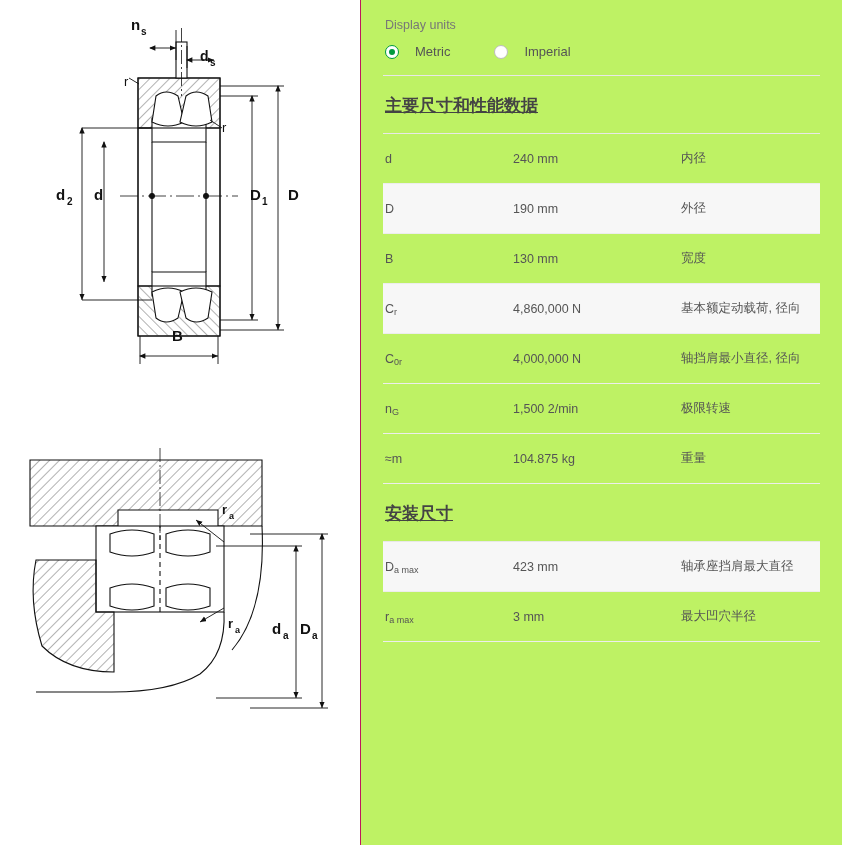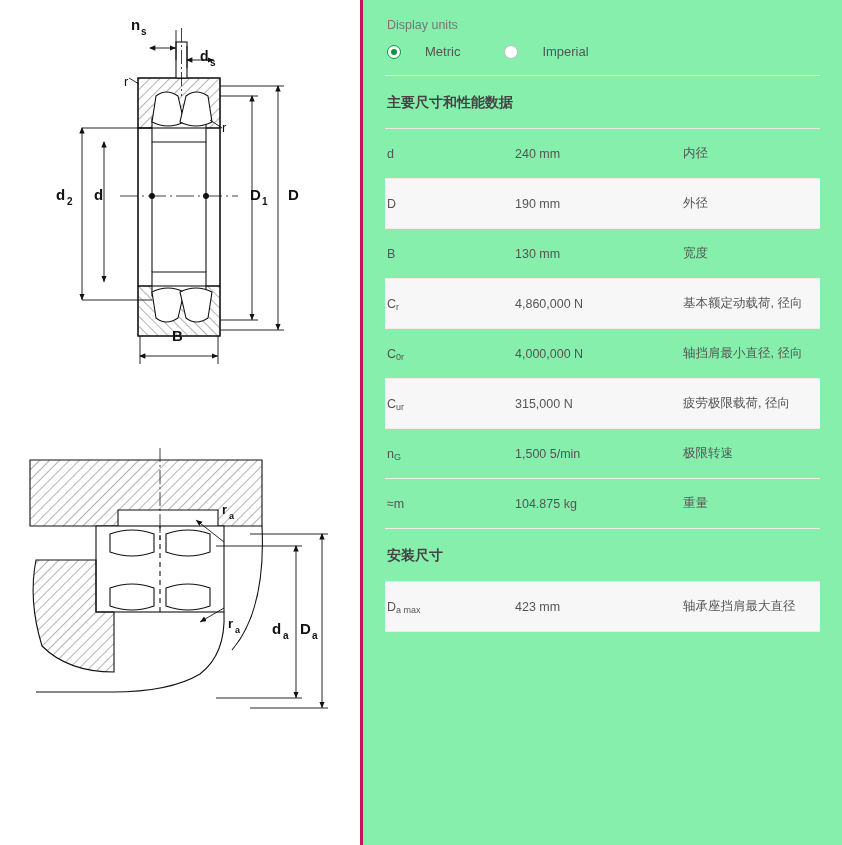--- a/index.html
+++ b/index.html
@@ -37,43 +37,43 @@
     position: absolute;
     left: 0;
     top: 430px;
     width: 360px;
     height: 290px;
   }
   svg { display: block; }
   
   .panel {
     flex: 1 1 auto;
-    border-left: 3px solid #be185d;
+    border-left: 1px solid #be185d;
     padding: 0;
-    background: #86efac;
+    background: #bef264;
   }
   .panel-inner {
     padding: 18px 22px 0 22px;
   }
   .units-label {
     font-size: 12.5px;
     color: #777777;
     margin: 0 0 12px 2px;
   }
   .radio-row {
     display: flex;
     align-items: center;
     gap: 44px;
     padding: 0 0 16px 2px;
     border-bottom: 1px solid #e8e8e8;
   }
   .radio-opt {
     display: flex;
     align-items: center;
-    gap: 24px;
+    gap: 16px;
     font-size: 13px;
     color: #555555;
     cursor: pointer;
   }
   .radio {
     width: 14px;
     height: 14px;
     border-radius: 50%;
     border: 1px solid #bdbdbd;
     background: #ffffff;
@@ -87,25 +87,26 @@
     content: "";
     position: absolute;
     left: 3px;
     top: 3px;
     width: 6px;
     height: 6px;
     border-radius: 50%;
     background: #009a3d;
   }
   .section-title {
-    font-size: 14px;
+    font-size: 17px;
     font-weight: bold;
     color: #444444;
     padding: 18px 0 16px 2px;
     border-bottom: 1px solid #e8e8e8;
+    text-decoration: underline;
   }
   table.spec {
     width: 100%;
     border-collapse: collapse;
     table-layout: fixed;
   }
   table.spec tr.row-alt { background: #f7f7f7; }
   table.spec td {
     font-size: 12.5px;
     color: #555555;
@@ -316,44 +317,44 @@
           <tr class="row-alt">
             <td class="c-sym"><span>C</span><sub>r</sub></td>
             <td class="c-val">4,860,000 N</td>
             <td class="c-desc">基本额定动载荷, 径向</td>
           </tr>
           <tr>
             <td class="c-sym"><span>C</span><sub>0r</sub></td>
             <td class="c-val">4,000,000 N</td>
             <td class="c-desc">轴挡肩最小直径,  径向</td>
           </tr>
-          <tr class="row-alt">
-            <td class="c-sym"><span>C</span><sub>ur</sub></td>
-            <td class="c-val">315,000 N</td>
-            <td class="c-desc">疲劳极限载荷, 径向</td>
-          </tr>
           <tr>
             <td class="c-sym"><span>n</span><sub>G</sub></td>
-            <td class="c-val">1,500 5/min</td>
+            <td class="c-val">1,500 2/min</td>
             <td class="c-desc">极限转速</td>
           </tr>
           <tr>
             <td class="c-sym"><span>≈m</span></td>
             <td class="c-val">104.875 kg</td>
             <td class="c-desc">重量</td>
           </tr>
         </tbody>
       </table>
 
       <div class="section-title">安装尺寸</div>
       <table class="spec">
         <tbody>
           <tr class="row-alt">
             <td class="c-sym"><span>D</span><sub>a max</sub></td>
             <td class="c-val">423 mm</td>
             <td class="c-desc">轴承座挡肩最大直径</td>
           </tr>
+          <tr>
+            <td class="c-sym"><span>r</span><sub>a max</sub></td>
+            <td class="c-val">3 mm</td>
+            <td class="c-desc">最大凹穴半径</td>
+          </tr>
         </tbody>
       </table>
 
     </div>
   </div>
 </div>
 
 </body></html>

